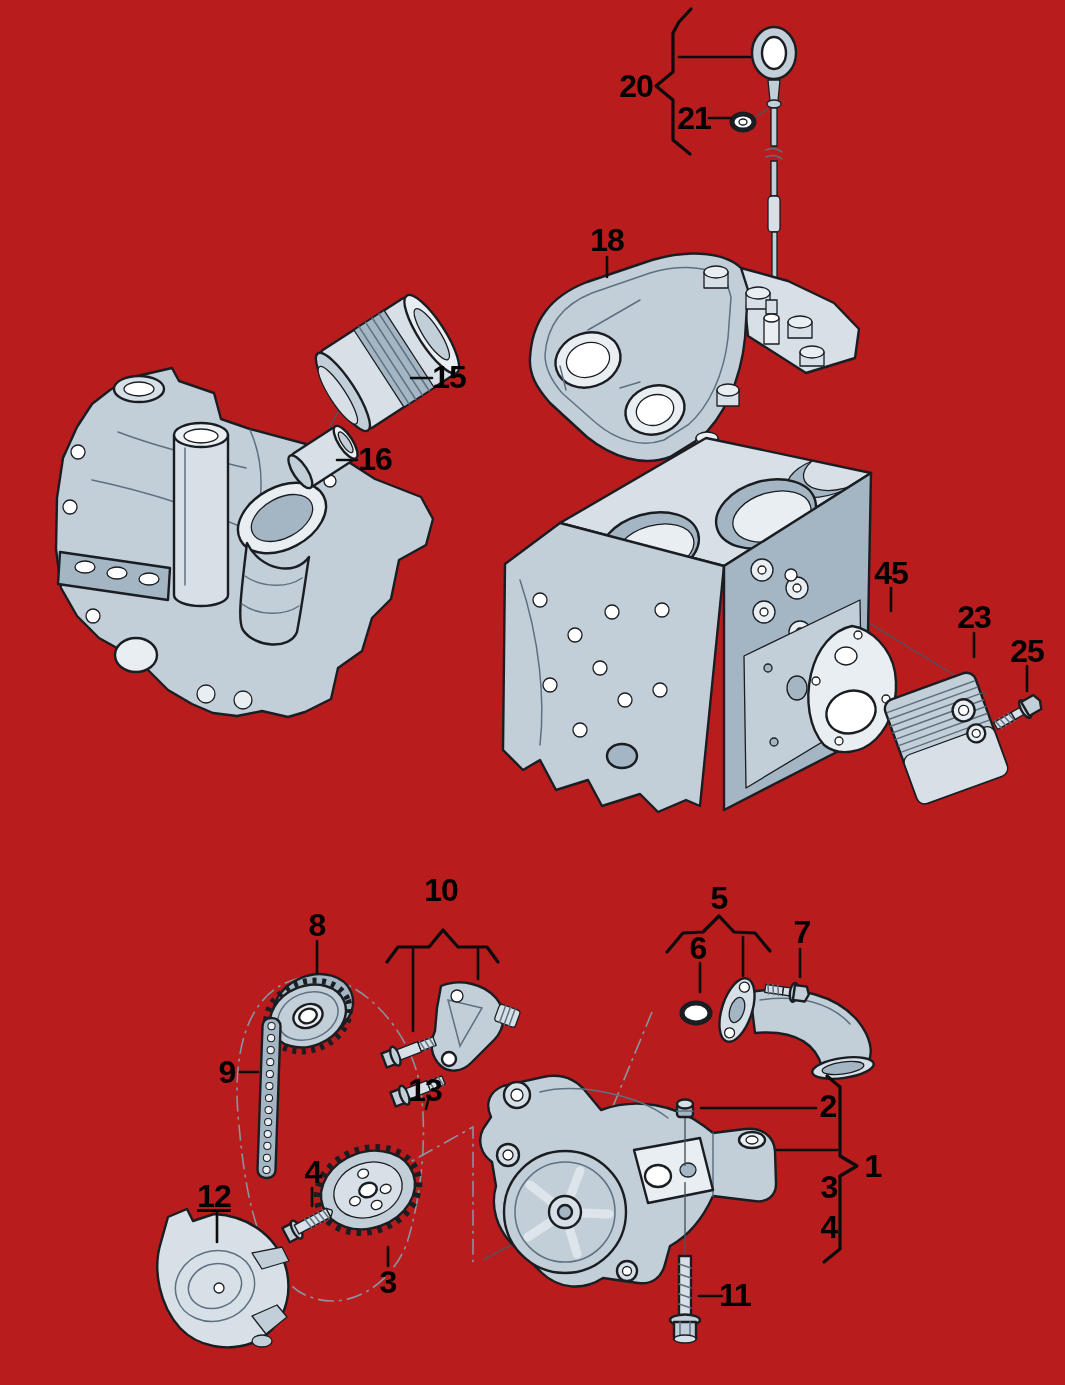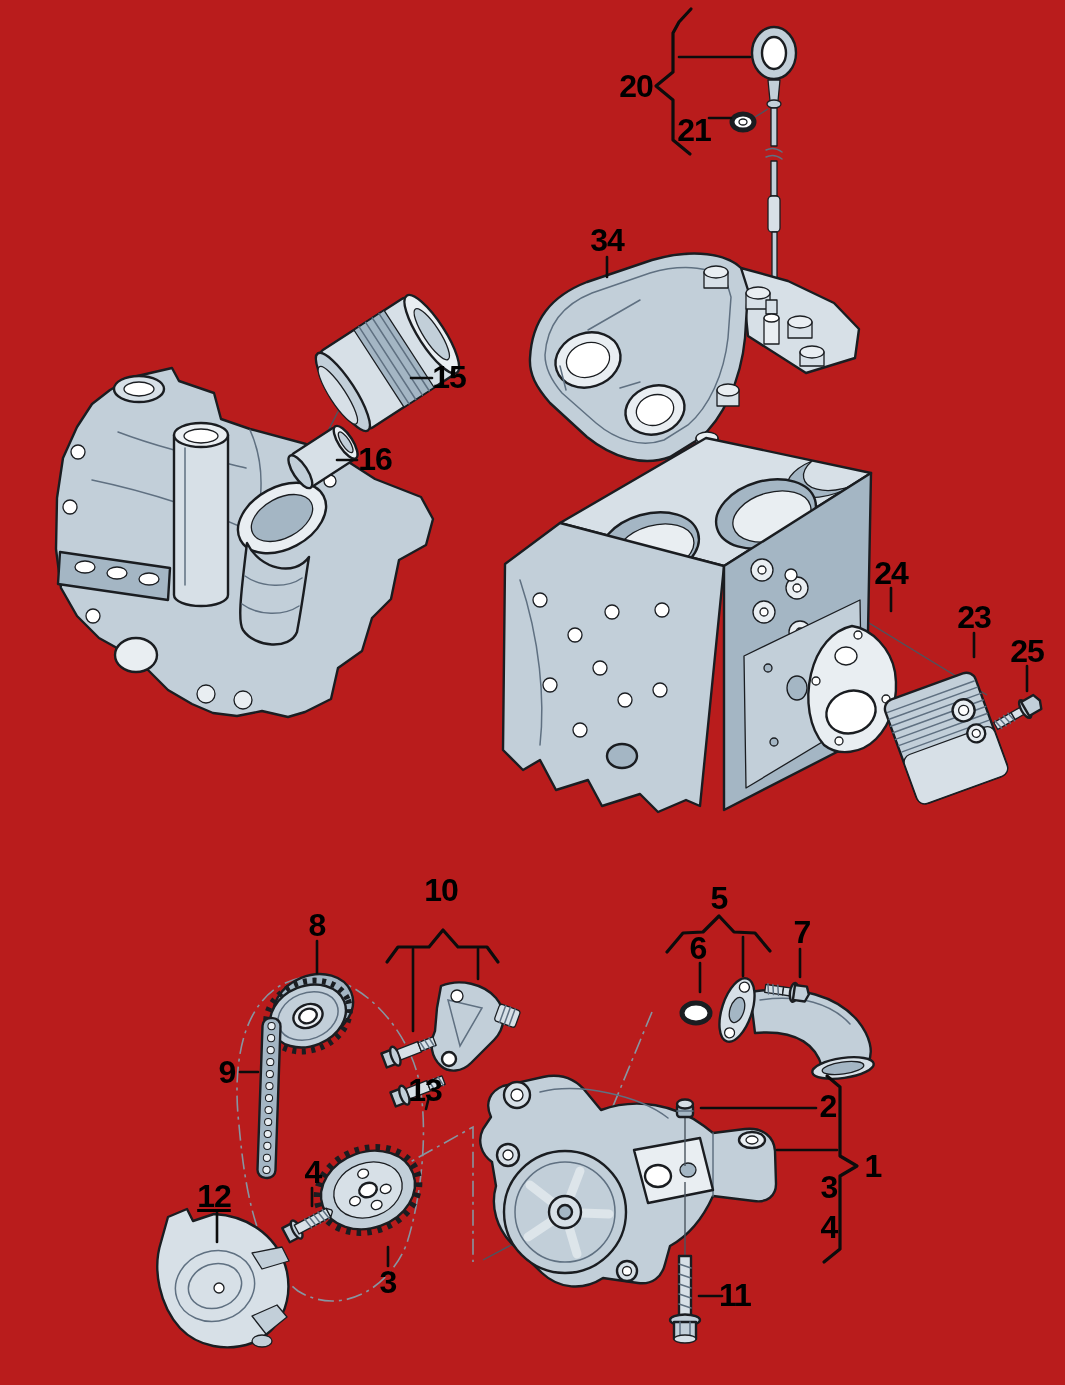--- a/index.html
+++ b/index.html
@@ -408,25 +408,25 @@
     <path class="lead" d="M 777,1150 L 837,1150"></path>
     <path class="lead" d="M 312,1188 L 312,1206"></path>
     <path class="lead" d="M 217,1212 L 217,1242"></path>
     <path class="lead" d="M 388,1247 L 388,1266"></path>
     <path class="lead" d="M 699,1296 L 722,1296"></path>
   </g>
 </svg>
 
 <div id="callout-layer">
       <div class="co" style="left: 636px; top: 86px;">20</div>
-      <div class="co" style="left: 694px; top: 130px; text-align: center;">21</div>
-      <div class="co" style="left: 607px; top: 240px;">34</div>
+      <div class="co" style="left: 694px; top: 118px; text-align: center;">21</div>
+      <div class="co" style="left: 607px; top: 240px;">18</div>
       <div class="co" style="left: 449px; top: 377px; text-align: center;">15</div>
       <div class="co" style="left: 375px; top: 459px;">16</div>
-      <div class="co" style="left: 891px; top: 573px;">24</div>
+      <div class="co" style="left: 891px; top: 573px;">45</div>
       <div class="co" style="left: 974px; top: 617px;">23</div>
       <div class="co" style="left: 1027px; top: 651px;">25</div>
       <div class="co" style="left: 317px; top: 925px;">8</div>
       <div class="co" style="left: 441px; top: 890px;">10</div>
       <div class="co" style="left: 719px; top: 898px;">5</div>
       <div class="co" style="left: 698px; top: 948px;">6</div>
       <div class="co" style="left: 802px; top: 932px;">7</div>
       <div class="co" style="left: 227px; top: 1072px;">9</div>
       <div class="co" style="left: 828px; top: 1106px;">2</div>
       <div class="co" style="left: 425px; top: 1090px;">13</div>

